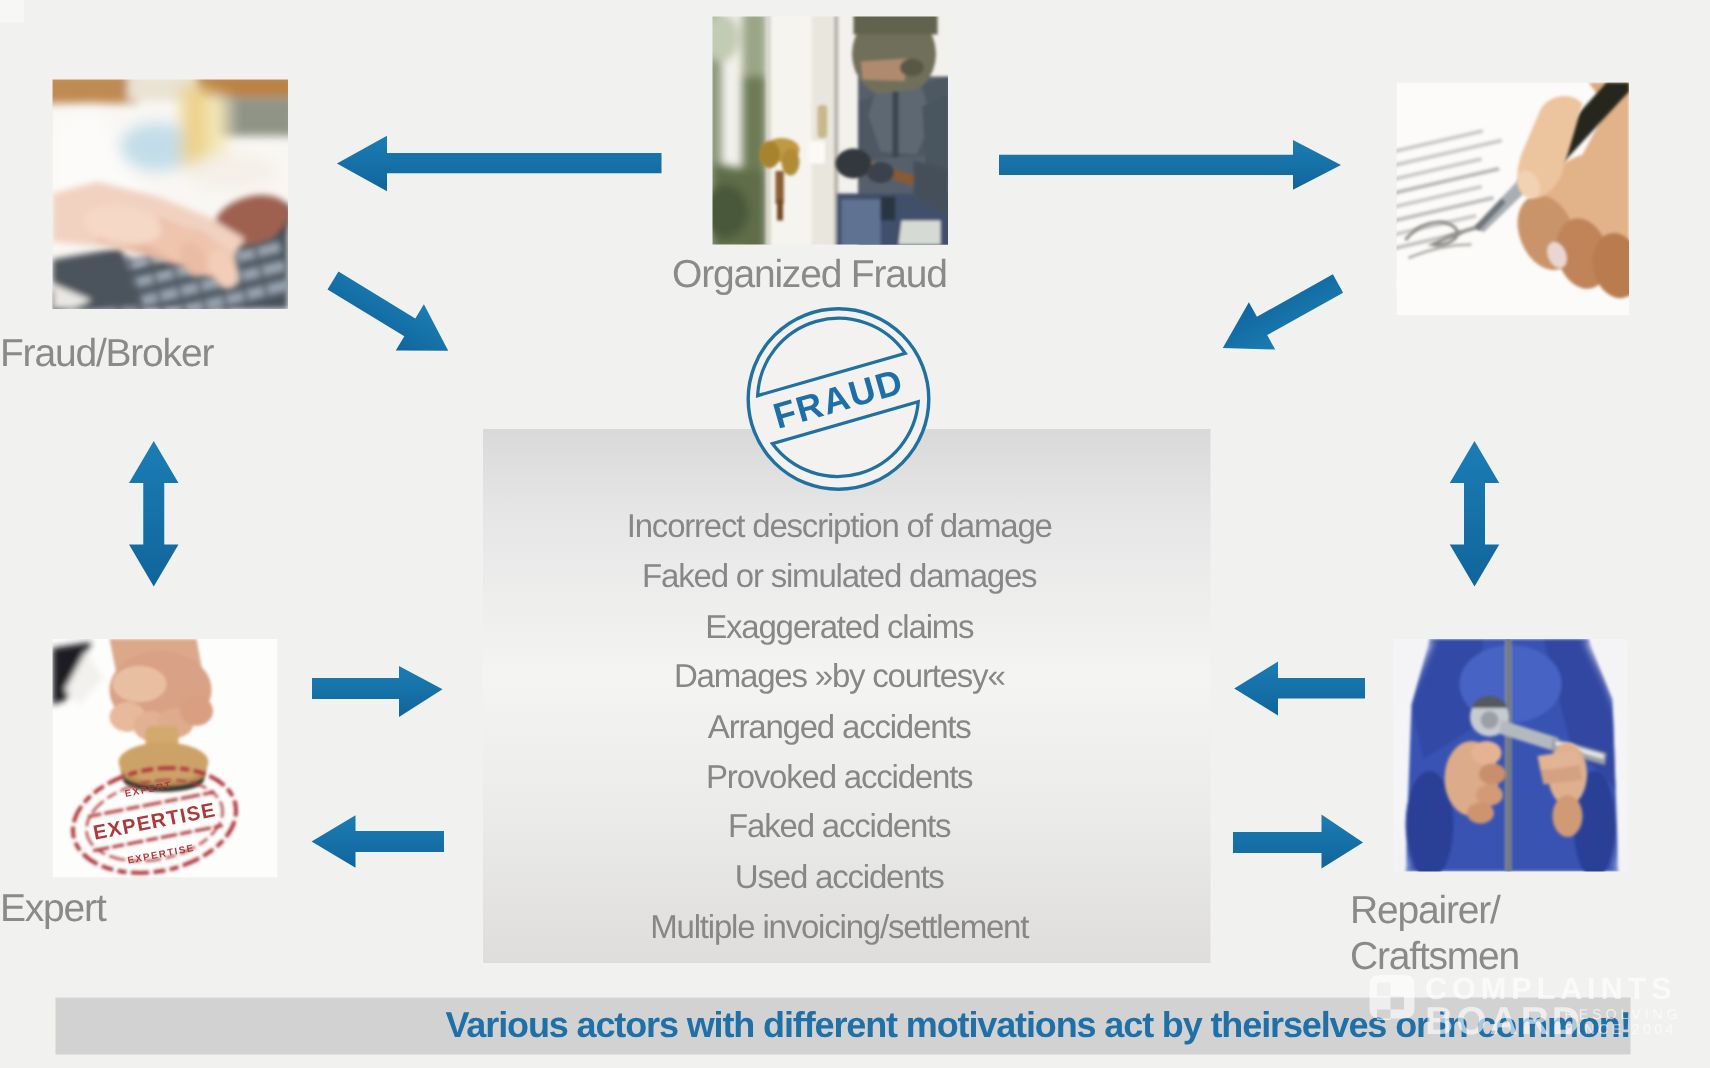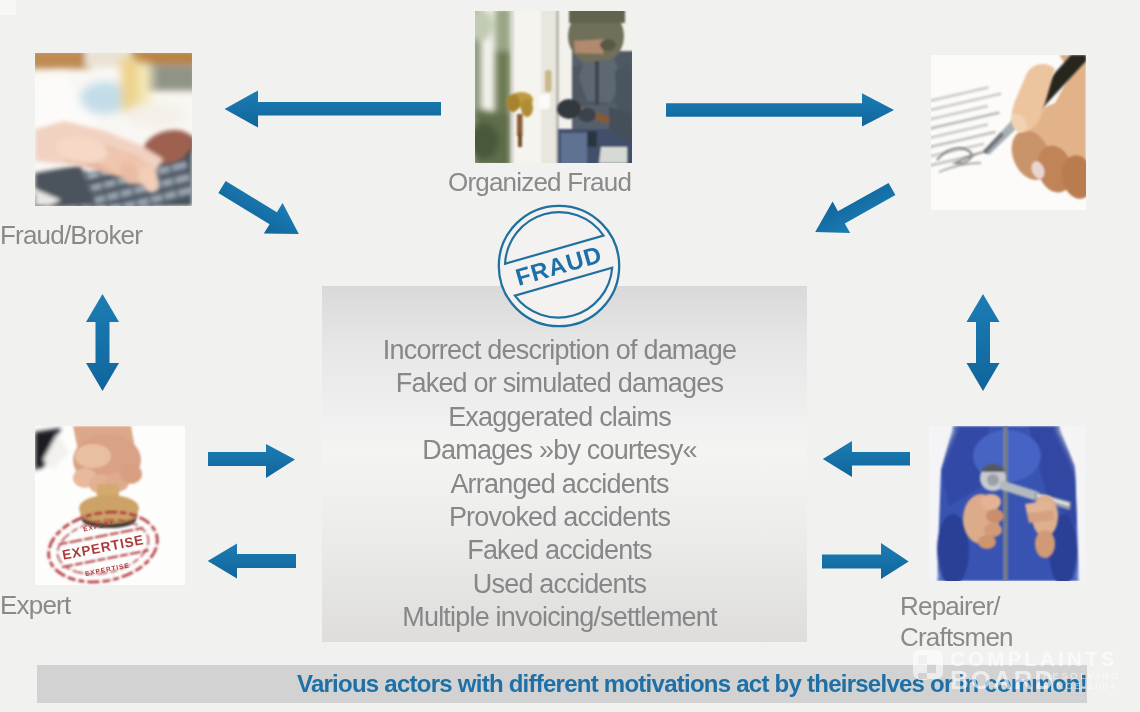--- a/index.html
+++ b/index.html
@@ -307,21 +307,21 @@
   </div>
 
   <div class="lbl" style="left:0px;top:220px;width:227px;">Fraud/Broker</div>
   <div class="lbl" style="left:448px;top:167px;width:220px;">Organized Fraud</div>
   <div class="lbl" style="left:0px;top:590px;width:220px;">Expert</div>
   <div class="lbl" style="left:900px;top:591px;width:220px;">Repairer/<br>Craftsmen</div>
 
   <div class="abs" id="centerbox" style="left:322px;top:286px;width:485px;height:356px;
        background:linear-gradient(180deg,#d9d9d9 0%,#e6e6e6 16%,#f4f4f3 46%,#ebebea 72%,#dedddc 100%);"></div>
   <div class="abs" id="centerlist" style="left:317px;top:334px;width:485px;color:#878787;
-       font-size:27px;letter-spacing:-0.8px;line-height:33.4px;text-align:center;">
+       font-size:22px;letter-spacing:-0.8px;line-height:33.4px;text-align:center;">
     Incorrect description of damage<br>
     Faked or simulated damages<br>
     Exaggerated claims<br>
     Damages »by courtesy«<br>
     Arranged accidents<br>
     Provoked accidents<br>
     Faked accidents<br>
     Used accidents<br>
     Multiple invoicing/settlement
   </div>

